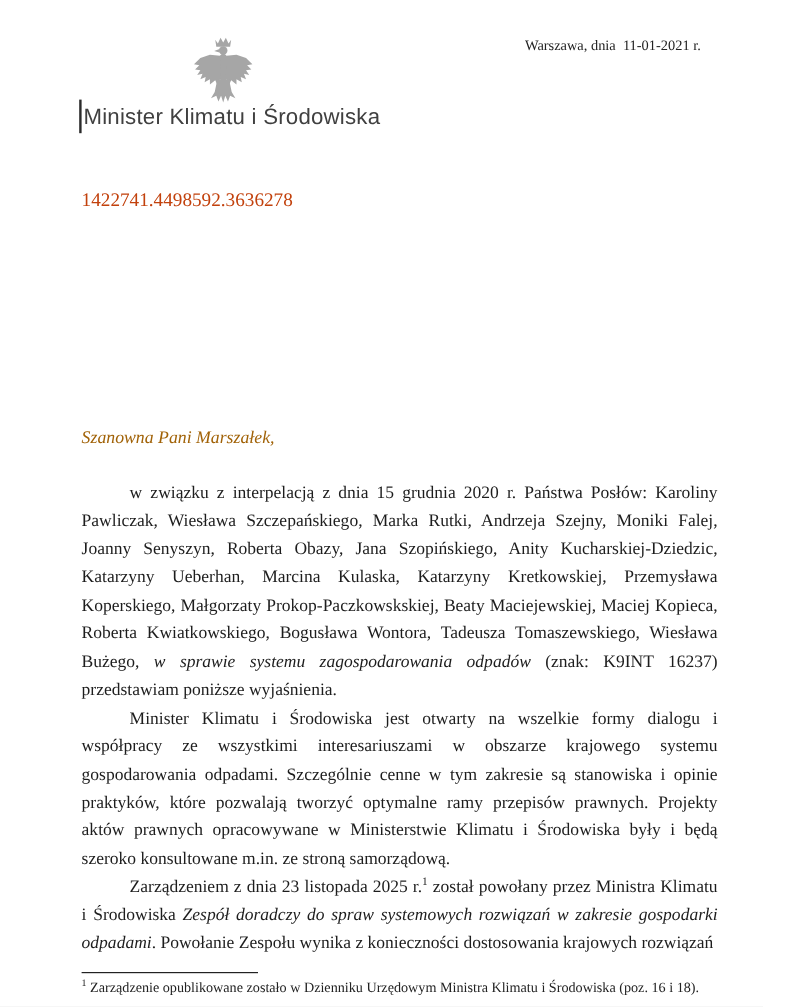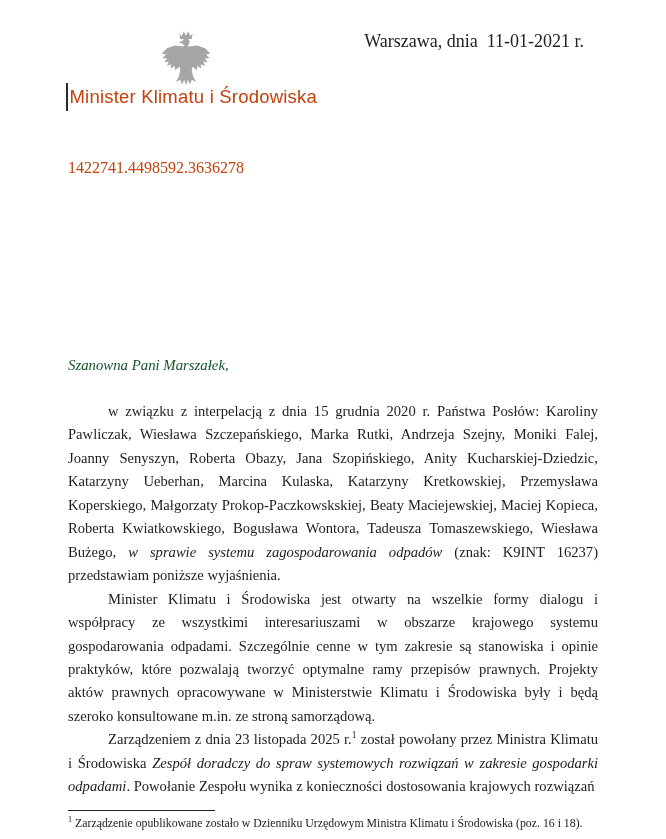--- a/index.html
+++ b/index.html
@@ -16,21 +16,21 @@
     overflow: hidden;
     color: var(--text-color, #1f1f1f);
     font-family: "Liberation Serif", "DejaVu Serif", serif;
   }
 
   
   .date-line {
     position: absolute;
     top: 31px;
     right: 82px;
-    font-size: 18px;
+    font-size: 12px;
     white-space: pre;
     color: #222;
   }
   .emblem {
     position: absolute;
     left: 159px;
     top: 26px;
     width: 54px;
     height: 64px;
   }
@@ -47,21 +47,21 @@
     height: 28px;
     background: #2a2a2a;
     margin-right: 2px;
   }
   .ministry-title {
     margin: 0;
     font-family: "Liberation Sans", "DejaVu Sans", sans-serif;
     font-size: 18.5px;
     font-weight: 400;
     letter-spacing: 0.2px;
-    color: #c2410c;
+    color: #404040;
     white-space: nowrap;
   }
   .ref-number {
     position: absolute;
     left: 68px;
     top: 140px;
     font-size: 14px;
     color: #1e1e1e;
   }
   .doc-id {
@@ -83,21 +83,21 @@
     color: #1a1a1a;
   }
 
   
   .salutation {
     position: absolute;
     left: 68px;
     top: 357px;
     font-style: italic;
     font-size: 14.8px;
-    color: #14532d;
+    color: #a16207;
   }
   .letter-body {
     position: absolute;
     left: 68px;
     top: 400px;
     width: 530px;
     font-size: 14.6px;
     line-height: 23.45px;
     text-align: justify;
     color: #1d1d1d;

